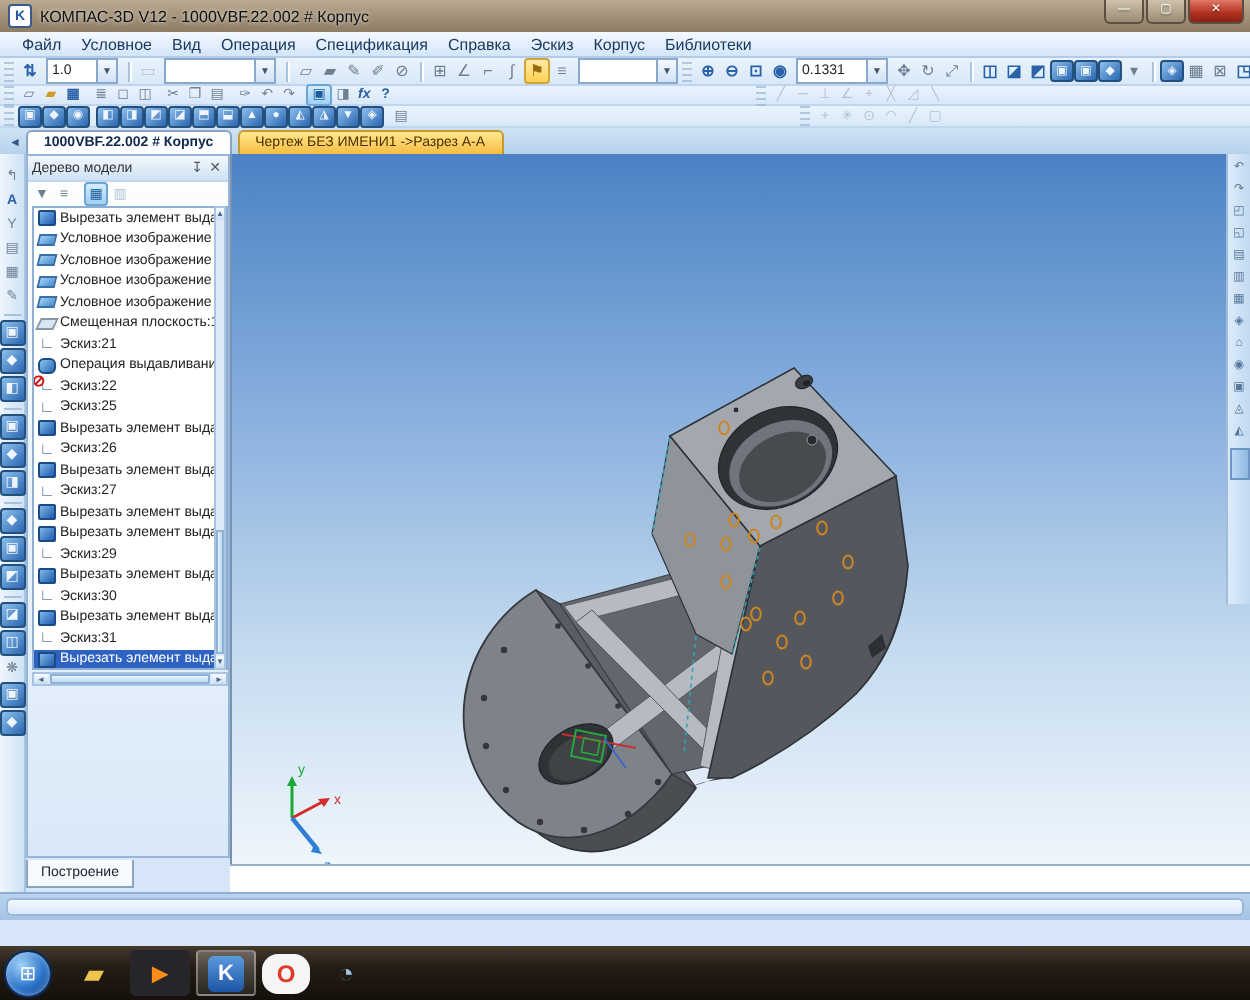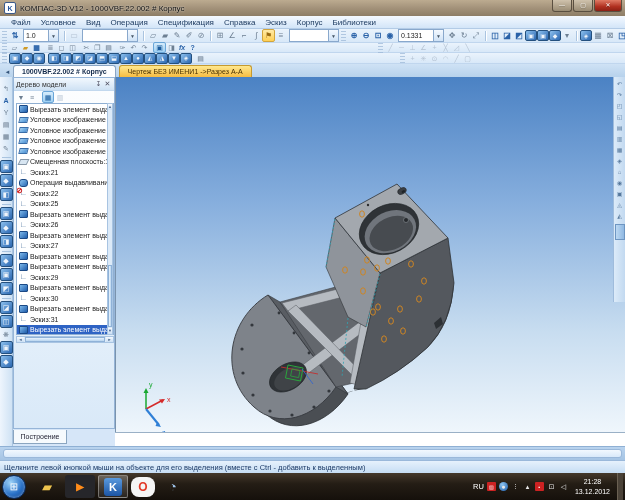--- a/index.html
+++ b/index.html
@@ -538,47 +538,27 @@
         <div class="rsthumb"></div>
       </div>
     </div>
     <div class="vpwhite"></div>
   </div>
 
   <div class="propbar">
       <div class="inner"></div>
     </div>
 
-  <div class="statusbar">
-    <span class="msg">Щелкните левой кнопкой мыши на объекте для его выделения (вместе с Ctrl - добавить к выделенным)</span>
-  </div>
 
   <div class="taskbar">
     <div class="orb">⊞</div>
     <div id="taskapps" style="display:flex;align-items:center;">
         <span class="tbapp app-folder">▰</span>
         <span class="tbapp app-media">▶</span>
         <span class="tbapp app-kompas active">
           <span class="bg">K</span>
         </span>
         <span class="tbapp app-opera">O</span>
         <span class="tbapp app-misc">◔</span>
       </div>
-    <div class="tray">
-      <span class="lang">RU</span>
-      <span id="trayicons" style="display:flex;align-items:center;gap:3px;">
-          <span class="trayic red">▨</span>
-          <span class="trayic blue">●</span>
-          <span class="trayic ">⁝</span>
-          <span class="trayic ">▴</span>
-          <span class="trayic red">▪</span>
-          <span class="trayic ">⊡</span>
-          <span class="trayic ">◁</span>
-        </span>
-      <span class="clock">
-        <span>21:28</span><br>
-        <span>13.12.2012</span>
-      </span>
-      <span class="showdesk"></span>
-    </div>
   </div>
 
 </div>
 
 </body></html>

